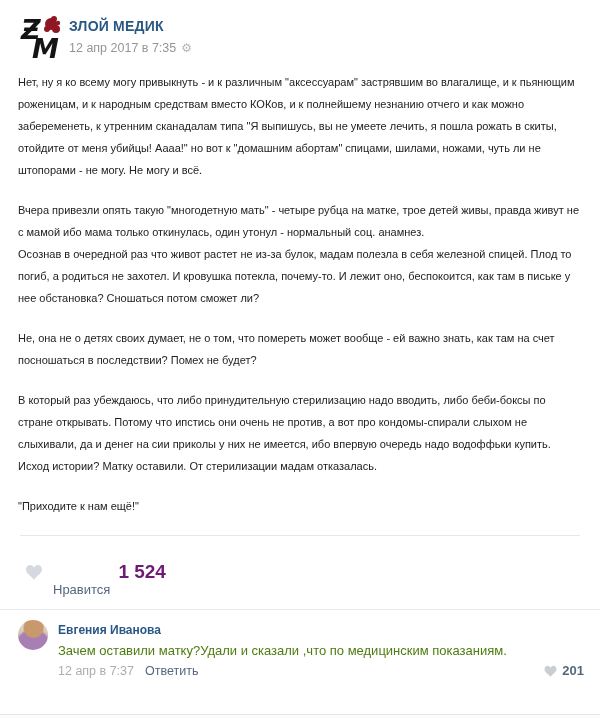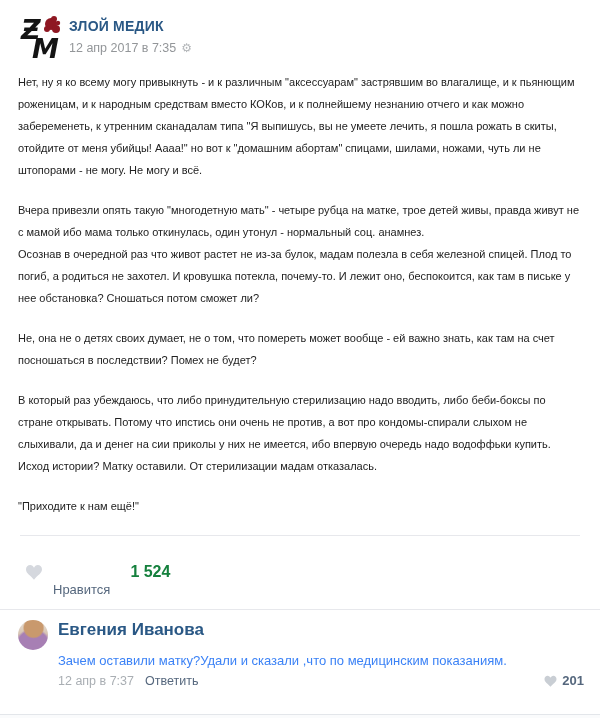--- a/index.html
+++ b/index.html
@@ -29,37 +29,37 @@
 
   
   .like-divider { border-top:1px solid #e7e8ec; margin:2px 20px 0 20px; }
   .like-bar { padding:11px 20px 12px 25px; }
   .like-button {
     display:flex; align-items:center; background:none; border:none; padding:0; cursor:pointer;
     font-family:"Liberation Sans", sans-serif;
   }
   .like-button svg { width:18px; height:16px; display:block; }
   .like-label { margin-left:10px; font-size:13px; color:#55677d;margin-top:35px; }
-  .like-count { margin-left:20px; font-size:16px; font-weight:bold; color:#15803d; }
+  .like-count { margin-left:8px; font-size:19px; font-weight:bold; color:#701a75; }
 
   
   .comments-divider { border-top:1px solid #e7e8ec; }
   .comment { display:flex; padding:10px 16px 0 18px; }
   .comment-avatar {
     width:30px; height:30px; flex:0 0 30px; border-radius:50%; cursor:pointer;
     background:
       radial-gradient(circle at 52% 26%, #c9996d 0 34%, rgba(201,153,109,0) 40%),
       radial-gradient(circle at 50% 86%, #a77fb4 0 52%, rgba(167,127,180,0) 60%),
       linear-gradient(180deg,#e9e2d8 0%, #d7c4b3 45%, #b393bd 75%, #9a79a8 100%);
   }
   .comment-body { margin-left:10px; flex:1; min-width:0; }
   .comment-author {
-    font-size:17px; font-weight:bold; color:#2a5885; text-decoration:none; cursor:pointer;
+    font-size:12px; font-weight:bold; color:#2a5885; text-decoration:none; cursor:pointer;
   }
-  .comment-text { margin-top:12px; font-size:13px; line-height:17px; color:#3b82f6; }
+  .comment-text { margin-top:4px; font-size:13px; line-height:17px; color:#4d7c0f; }
   .comment-meta { margin-top:4px; display:flex; align-items:center; font-size:12.5px; }
   .comment-date { color:#a9aeb3; }
   .reply-link { margin-left:11px; color:#55677d; text-decoration:none; cursor:pointer; }
   .comment-likes { margin-left:auto; display:flex; align-items:center; cursor:pointer; }
   .comment-likes svg { width:13px; height:12px; display:block; }
   .comment-like-count { margin-left:5px; font-size:13px; font-weight:bold; color:#55677d; }
 
   .bottom-line { position:absolute; left:0; right:0; bottom:3px; border-top:1px solid #e3e6ea; background:#fafbfc; height:3px; }
 </style>
 </head>

